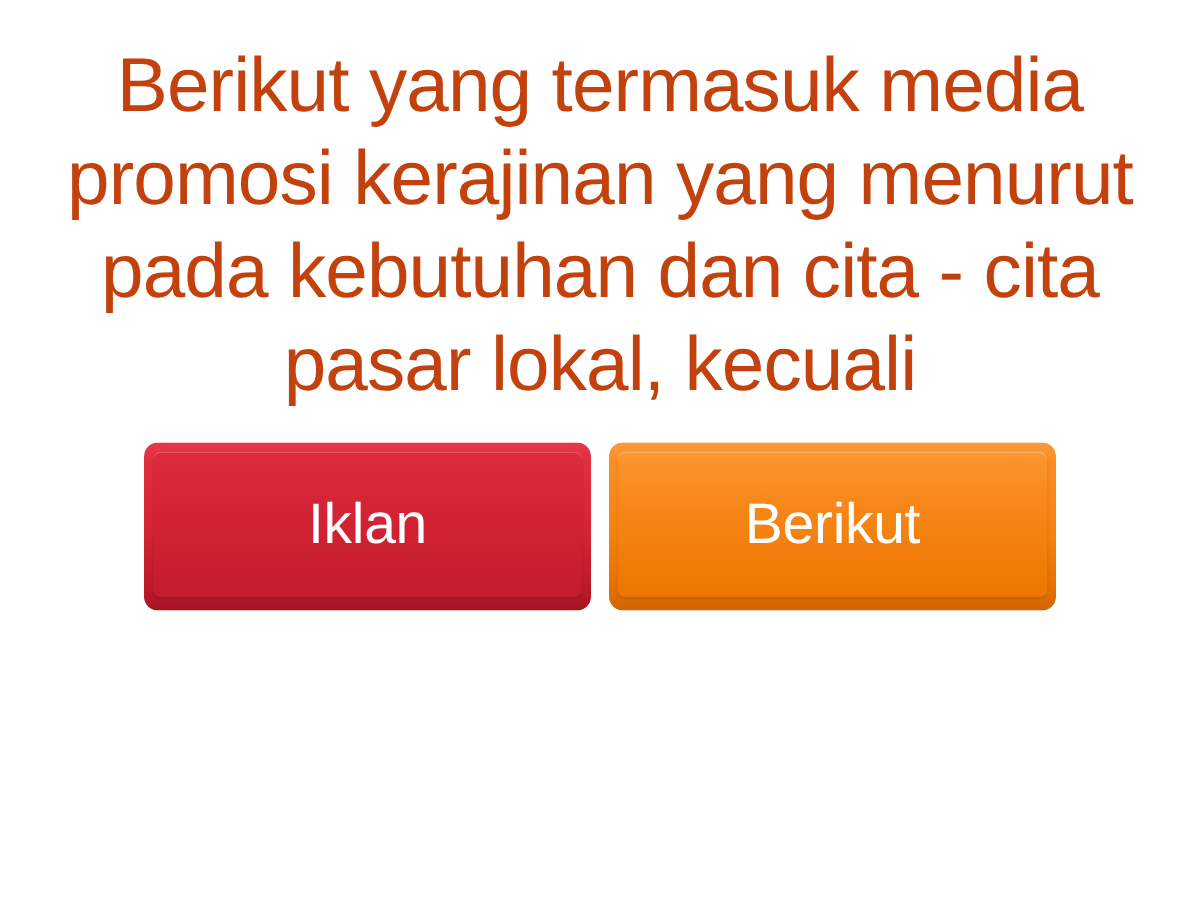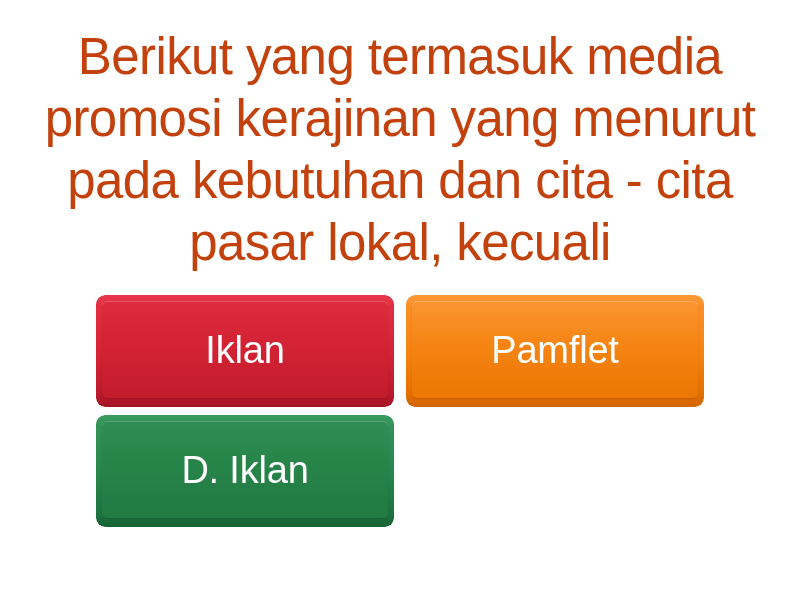--- a/index.html
+++ b/index.html
@@ -166,25 +166,20 @@
 
       <button class="answer-btn btn-red">
         <span class="rim"></span>
         <span class="face"></span>
         <span class="label">Iklan</span>
       </button>
 
       <button class="answer-btn btn-orange">
         <span class="rim"></span>
         <span class="face"></span>
-        <span class="label">Pamflet</span>
+        <span class="label">Berikut</span>
       </button>
 
-      <button class="answer-btn btn-green">
-        <span class="rim"></span>
-        <span class="face"></span>
-        <span class="label">D. Iklan</span>
-      </button>
 
     </div>
   </div>
 
 </div>
 
 </body></html>

